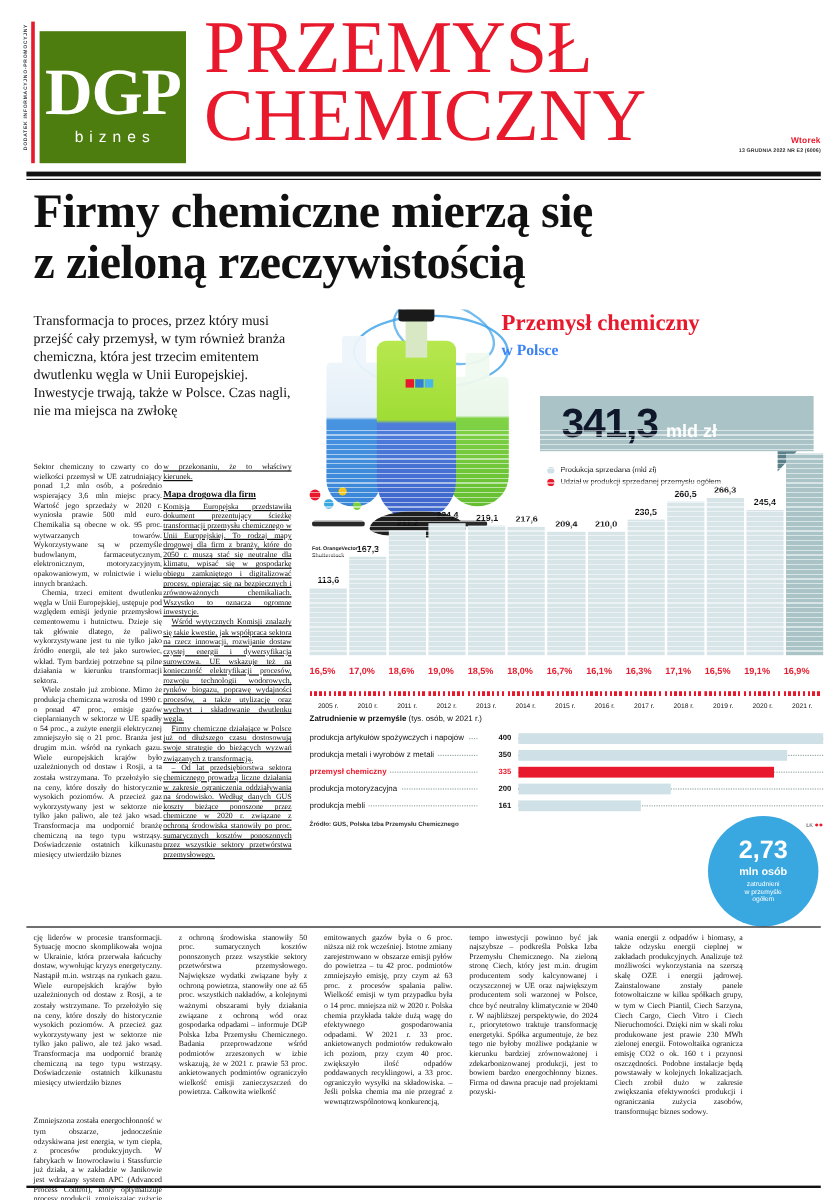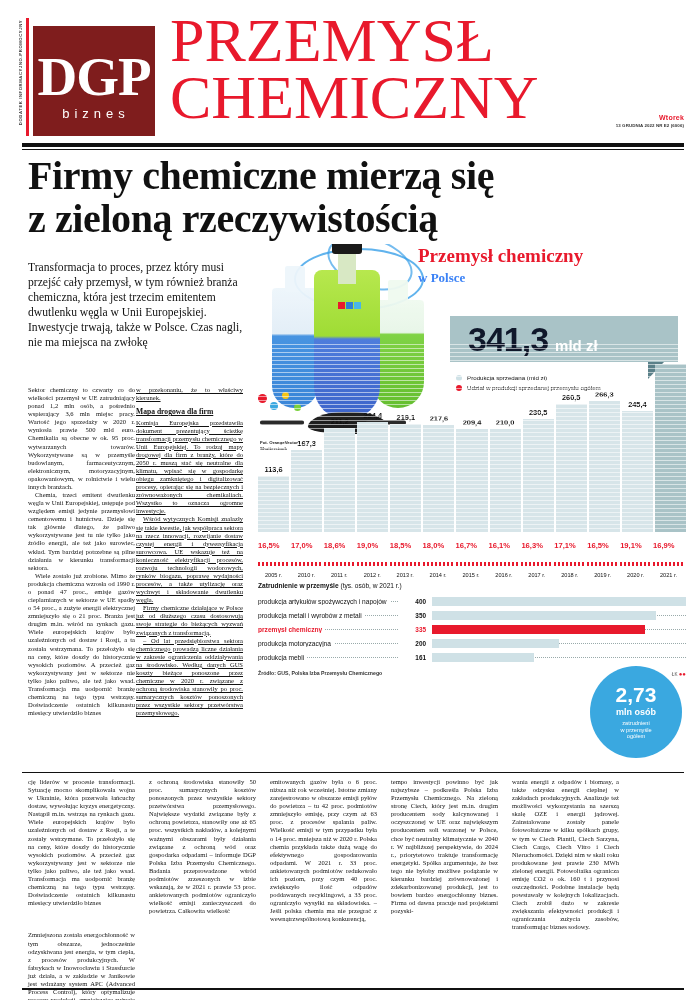--- a/index.html
+++ b/index.html
@@ -27,21 +27,21 @@
     font-size:4.2px;letter-spacing:.6px;font-weight:700;color:#3a3a3a;
     position:relative;top:58px;
   }
   .vstrip .redbar{
     position:absolute;right:-1px;top:6px;width:3px;height:118px;background:#e8192c;
   }
 
   
   .logo{
     position:absolute;left:33px;top:26px;width:122px;height:110px;
-    background:#7f1d1d;color:#fff;
+    background:#4d7c0f;color:#fff;
     display:flex;flex-direction:column;align-items:center;justify-content:center;
   }
   .logo .dgp{
     font-family:"Liberation Serif",serif;font-weight:700;font-size:55px;
     letter-spacing:-1px;line-height:.95;margin-top:10px;
   }
   .logo .biznes{
     font-family:"Liberation Sans",sans-serif;font-size:13px;letter-spacing:5px;
     margin-top:2px;margin-left:4px;
   }
@@ -96,21 +96,21 @@
   #upper-cols .col.c2{margin-left:1px;text-decoration:underline;}
 
   
   .rule-mid{position:absolute;left:22px;right:4px;top:772px;height:1px;background:#111;}
   #lower-cols{left:28px;top:778px;width:660px;}
   #lower-cols .col{width:107px;margin-right:14px;}
   #lower-cols .col:last-child{margin-right:0;}
   .rule-bot{position:absolute;left:22px;right:4px;top:988px;height:2px;background:#111;}
 
   
-  .info{position:absolute;left:258px;top:244px;width:428px;height:510px;}
+  .info{position:absolute;left:258px;top:258px;width:428px;height:510px;}
 
   .info-title{
     position:absolute;left:160px;top:2px;width:270px;
     font-family:"Liberation Serif",serif;font-weight:700;color:#e8192c;
     font-size:19px;line-height:1.05;
   }
   .info-sub{
     position:absolute;left:160px;top:26px;
     font-family:"Liberation Serif",serif;font-weight:700;color:#3b82f6;font-size:13px;
   }

